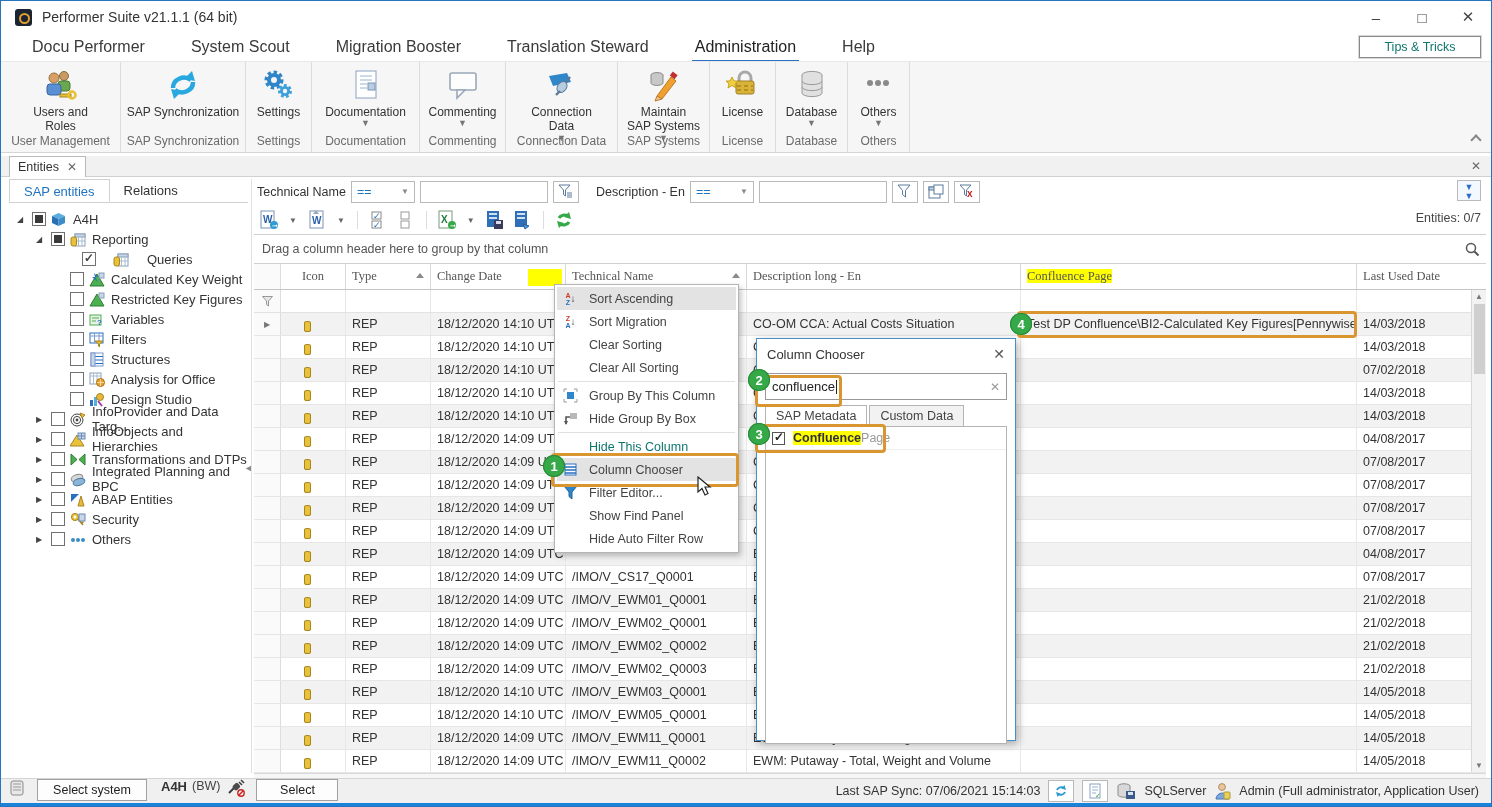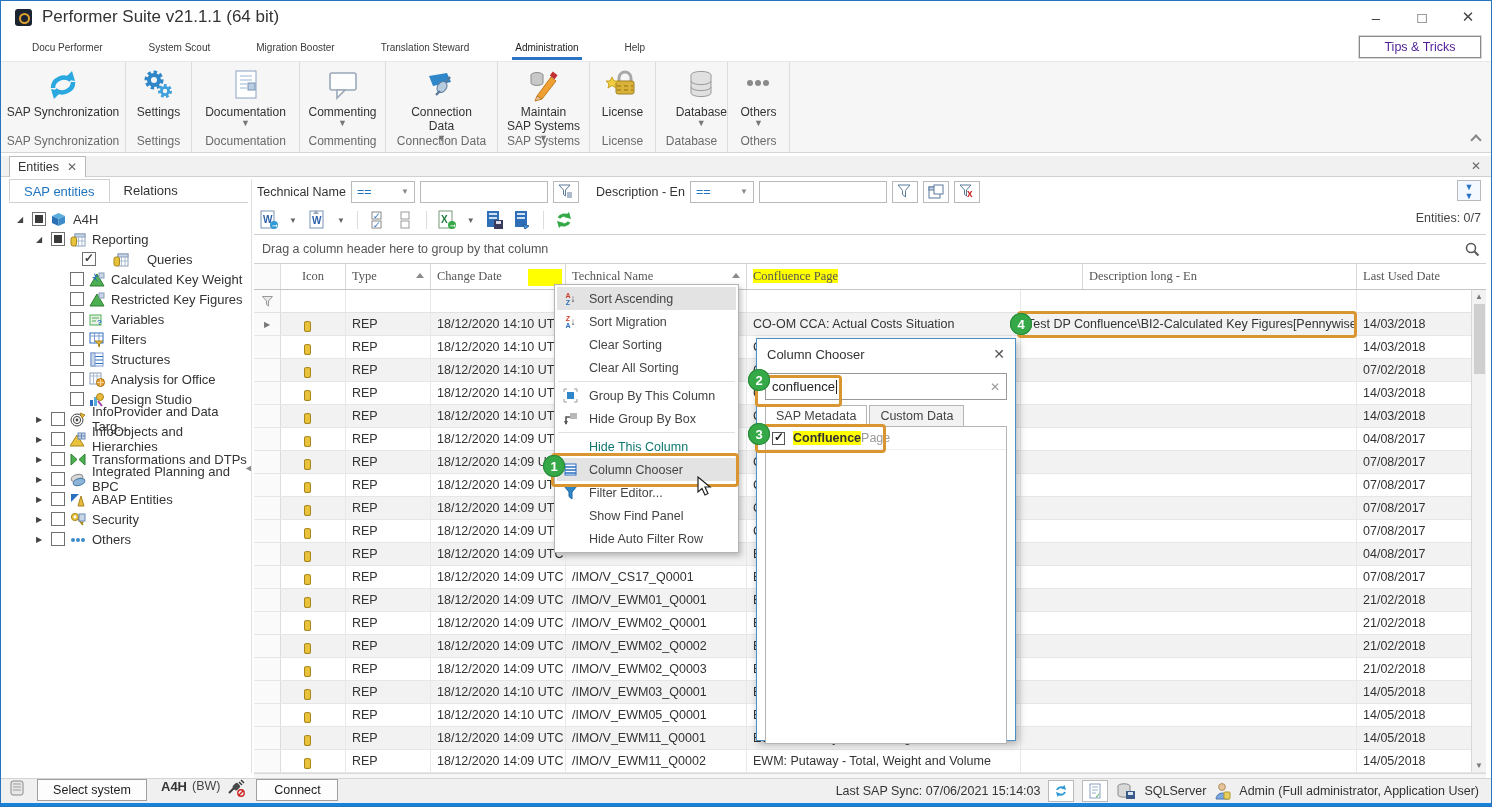--- a/index.html
+++ b/index.html
@@ -4,29 +4,29 @@
 <style>
   * { margin:0; padding:0; box-sizing:border-box; }
   html,body { width:1492px; height:807px; }
   body { font-family:"Liberation Sans", sans-serif; font-size:13px; color:#333; background:#fff; }
   .app { position:relative; width:1492px; height:807px; border:1px solid #2673bf; overflow:hidden; background:#fff; }
 
   
   .titlebar { position:absolute; left:0; top:0; width:100%; height:32px; background:#fff; display:flex; align-items:center; }
   .applogo { width:17px; height:17px; margin-left:14px; background:#1b2430; border-radius:3px; position:relative; }
   .applogo::after { content:""; position:absolute; left:4px; top:4px; width:7px; height:7px; border:2px solid #e0a030; border-radius:50%; }
-  .apptitle { margin-left:10px; font-size:17px; color:#333; }
+  .apptitle { margin-left:10px; font-size:14px; color:#333; }
   .wincontrols { margin-left:auto; display:flex; height:32px; }
   .winbtn { width:46px; height:32px; display:flex; align-items:center; justify-content:center; font-size:15px; color:#444; }
   
   .menubar { position:absolute; left:0; top:32px; width:100%; height:28px; background:#fff; display:flex; align-items:center; }
-  .menu-item { padding:5px 15px; margin-left:16px; font-size:10px; color:#3a3a3a; position:relative; }
+  .menu-item { padding:5px 15px; margin-left:16px; font-size:16px; color:#3a3a3a; position:relative; }
   .menu-item.active { color:#222; }
   .menu-item.active::after { content:""; position:absolute; left:12px; right:12px; bottom:-2px; height:3px; background:#2b73c2; }
-  .tips-btn { position:absolute; right:10px; top:3px; width:122px; height:22px; border:1px solid #8a8a8a; outline:1px solid #d8d8d8; background:#fff; font-size:12.5px; color:#4c1d95; text-align:center; line-height:20px; }
+  .tips-btn { position:absolute; right:10px; top:3px; width:122px; height:22px; border:1px solid #8a8a8a; outline:1px solid #d8d8d8; background:#fff; font-size:12.5px; color:#0f766e; text-align:center; line-height:20px; }
   
   .ribbon { position:absolute; left:0; top:60px; width:100%; height:92px; background:#f6f6f7; border-top:1px solid #e8e8e8; border-bottom:1px solid #d5d5d5; display:flex; }
   .rgroup { height:100%; border-right:1px solid #dcdcdc; display:flex; flex-direction:column; align-items:center; position:relative; }
   .rgroup-label { position:absolute; bottom:1px; left:0; right:0; text-align:center; font-size:12px; color:#6a6a6a; padding:2px 0 3px; }
   .ritem { display:flex; flex-direction:column; align-items:center; padding-top:5px; }
   .ricon { height:36px; display:flex; align-items:center; justify-content:center; }
   .rlabel { font-size:12px; color:#333; text-align:center; line-height:1.2; margin-top:2px; white-space:pre-line; }
   .rchev { font-size:9px; color:#777; line-height:6px; margin-top:1px; }
   .ribbon-collapse { position:absolute; right:12px; bottom:8px; width:10px; height:10px; }
   .ribbon-collapse::after { content:""; position:absolute; left:1px; top:3px; width:6px; height:6px; border-left:2px solid #888; border-top:2px solid #888; transform:rotate(45deg); }
@@ -145,20 +145,37 @@
       <div class="menu-item">Docu Performer</div>
       <div class="menu-item">System Scout</div>
       <div class="menu-item">Migration Booster</div>
       <div class="menu-item">Translation Steward</div>
       <div class="menu-item active">Administration</div>
       <div class="menu-item">Help</div>
     </div>
   <div class="tips-btn" style="top:35px;">Tips &amp; Tricks</div>
 
   <div class="ribbon" id="ribbon">
+      <div class="rgroup" style="width: 120px;">
+        <div class="ritem">
+          <span class="ricon">
+            <svg width="36" height="34">
+              <circle cx="22" cy="8" r="4.5" fill="#c99a62" stroke="#8a6a3a"></circle>
+              <rect x="16" y="13" width="12" height="10" rx="3" fill="#6aa84f" stroke="#4a7a34"></rect>
+              <circle cx="12" cy="10" r="5" fill="#d9a066" stroke="#9a7040"></circle>
+              <rect x="5" y="16" width="14" height="11" rx="3" fill="#5b8fd4" stroke="#3a64a0"></rect>
+              <rect x="18" y="26" width="11" height="3" fill="#e8c030" stroke="#a8861e"></rect>
+              <circle cx="30" cy="27" r="3.5" fill="none" stroke="#e8c030" stroke-width="2.5"></circle>
+            </svg>
+          </span>
+          <div class="rlabel">Users and
+Roles</div>
+        </div>
+        <div class="rgroup-label">User Management</div>
+      </div>
       <div class="rgroup" style="width: 125px;">
         <div class="ritem">
           <span class="ricon">
             <svg width="36" height="34">
               <path d="M8 20 a11 10 0 0 1 18 -8" stroke="#29a8e0" stroke-width="4.5" fill="none"></path>
               <polygon points="27,3 30,13 19,11" fill="#29a8e0"></polygon>
               <path d="M28 14 a11 10 0 0 1 -18 8" stroke="#29a8e0" stroke-width="4.5" fill="none"></path>
               <polygon points="9,31 6,21 17,23" fill="#29a8e0"></polygon>
             </svg>
           </span>
@@ -246,21 +263,21 @@
               <path d="M14 14 v-4 a6 6 0 0 1 12 0 v4" fill="none" stroke="#a8a8a8" stroke-width="3"></path>
               <rect x="11" y="13" width="18" height="13" rx="2" fill="#d9b23a" stroke="#a08020"></rect>
               <path d="M12 18 l16 0 M12 22 l16 0" stroke="#b89020" stroke-width="2" stroke-dasharray="4 3"></path>
               <polygon points="7,9 9,13 13,13 10,16 11,20 7,17.5 3,20 4,16 1,13 5,13" fill="#f0d040" stroke="#c8a020"></polygon>
             </svg>
           </span>
           <div class="rlabel">License</div>
         </div>
         <div class="rgroup-label">License</div>
       </div>
-      <div class="rgroup" style="width: 72px; align-items: flex-end;">
+      <div class="rgroup" style="width: 72px;">
         <div class="ritem">
           <span class="ricon">
             <svg width="36" height="34">
               <ellipse cx="18" cy="7" rx="10" ry="3.6" fill="#e0e0e0" stroke="#9a9a9a"></ellipse>
               <path d="M8 7v18 a10 3.6 0 0 0 20 0 v-18" fill="#e0e0e0" stroke="#9a9a9a"></path>
               <path d="M8 13 a10 3.6 0 0 0 20 0 M8 19 a10 3.6 0 0 0 20 0" fill="none" stroke="#9a9a9a"></path>
             </svg>
           </span>
           <div class="rlabel">Database</div>
           <span class="rchev">▼</span>
@@ -629,22 +646,22 @@
             <circle cx="6" cy="6" r="4.5" fill="none" stroke="#555" stroke-width="1.5"></circle>
             <path d="M9.5 9.5 L13.5 13.5" stroke="#555" stroke-width="2"></path>
           </svg></span>
     </div>
     <div class="hdr">
       <div class="hcell c-ind"></div>
       <div class="hcell c-icon">Icon</div>
       <div class="hcell c-type"><span>Type</span><span class="sortarrow"></span></div>
       <div class="hcell c-cd"><span>Change Date</span><span class="ymark"></span></div>
       <div class="hcell c-tn"><span>Technical Name</span><span class="sortarrow"></span></div>
+      <div class="hcell c-desc">Description long - En</div>
       <div class="hcell c-conf"><span class="hl">Confluence Page</span></div>
-      <div class="hcell c-desc">Description long - En</div>
       <div class="hcell c-lu">Last Used Date</div>
     </div>
     <div class="frow">
       <div class="c-ind fcell">
           <svg width="11" height="11">
             <polygon points="0.5,0.5 10.5,0.5 6.5,5 6.5,10 4.5,8.5 4.5,5" fill="#e8e8e8" stroke="#999"></polygon>
           </svg>
         </div>
       <div class="dcell c-icon fcell"></div>
         <div class="dcell c-type fcell"></div>
@@ -1057,21 +1074,21 @@
     <div class="sbtn" style="width:110px; margin-left:10px;">Select system</div>
     <span style="font-weight:bold; font-size:13px; margin-left:14px;">A4H</span>
     <span style="margin-left:5px; color:#444;">(BW)</span>
     <svg width="20" height="18" style="margin-left:6px;">
         <path d="M3 14 L8 9" stroke="#3a3a3a" stroke-width="2"></path>
         <rect x="7" y="5" width="7" height="6" rx="2" fill="#4a4a4a" transform="rotate(-45 10 8)"></rect>
         <path d="M13 3 l3 3 M15 1 l3 3" stroke="#3a3a3a" stroke-width="1.5"></path>
         <circle cx="15" cy="14" r="3.2" fill="none" stroke="#cc2222" stroke-width="1.4"></circle>
         <path d="M12.8 16.2 L17.2 11.8" stroke="#cc2222" stroke-width="1.4"></path>
       </svg>
-    <div class="sbtn" style="width:82px; margin-left:10px;">Connect</div>
+    <div class="sbtn" style="width:82px; margin-left:10px;">Select</div>
     <div class="sb-right">
       <span>Last SAP Sync: 07/06/2021 15:14:03</span>
       <div class="iconbtn">
           <svg width="14" height="14">
             <path d="M3 6 a4.5 4 0 0 1 7 -2" stroke="#2f9ad4" stroke-width="2" fill="none"></path>
             <polygon points="10.5,1 12,6 7.5,4.5" fill="#2f9ad4"></polygon>
             <path d="M11 8 a4.5 4 0 0 1 -7 2" stroke="#2f9ad4" stroke-width="2" fill="none"></path>
             <polygon points="3.5,13 2,8 6.5,9.5" fill="#2f9ad4"></polygon>
           </svg>
         </div>

